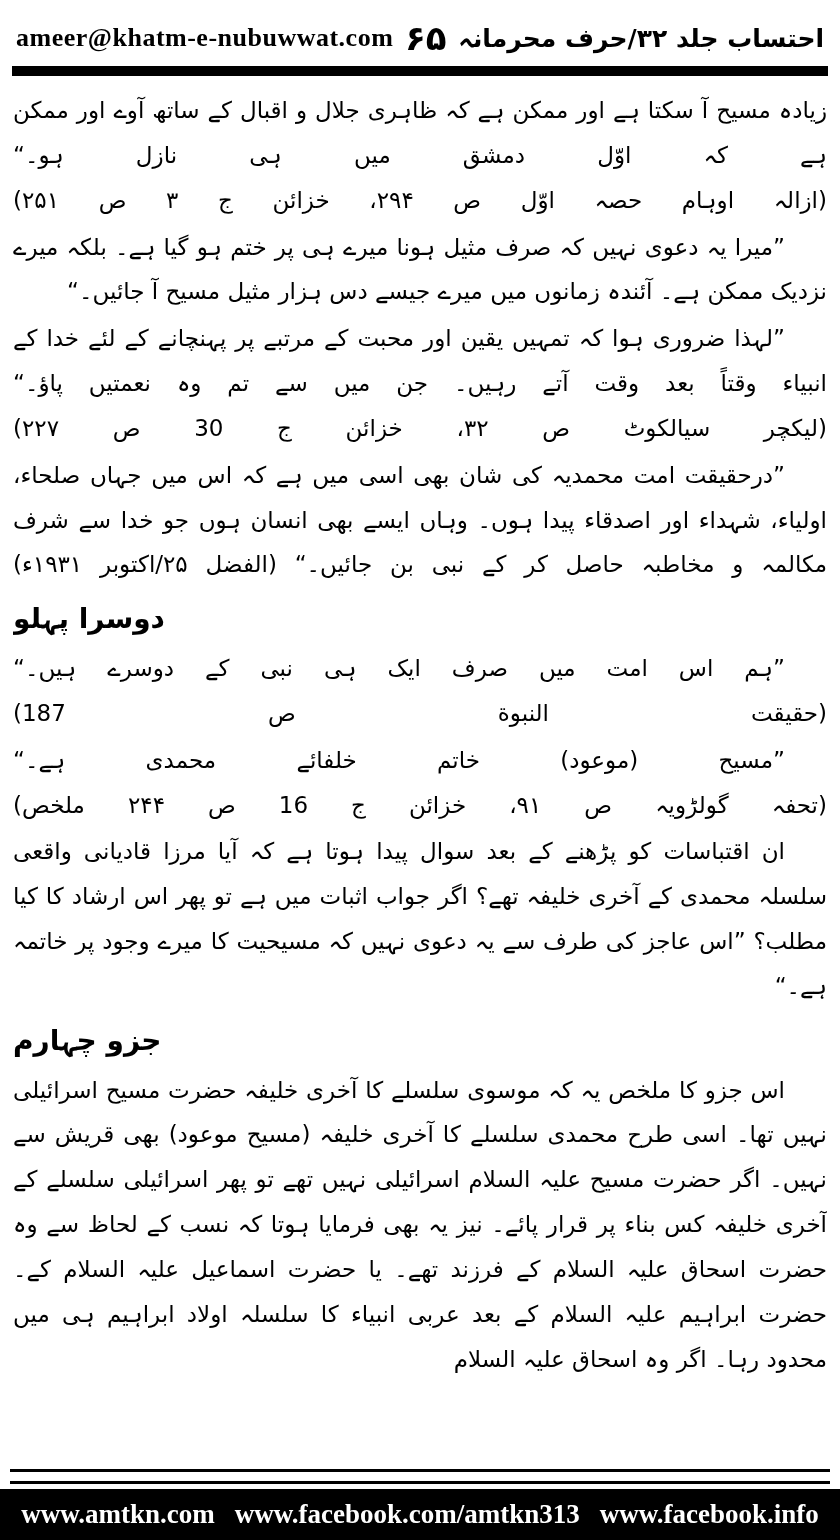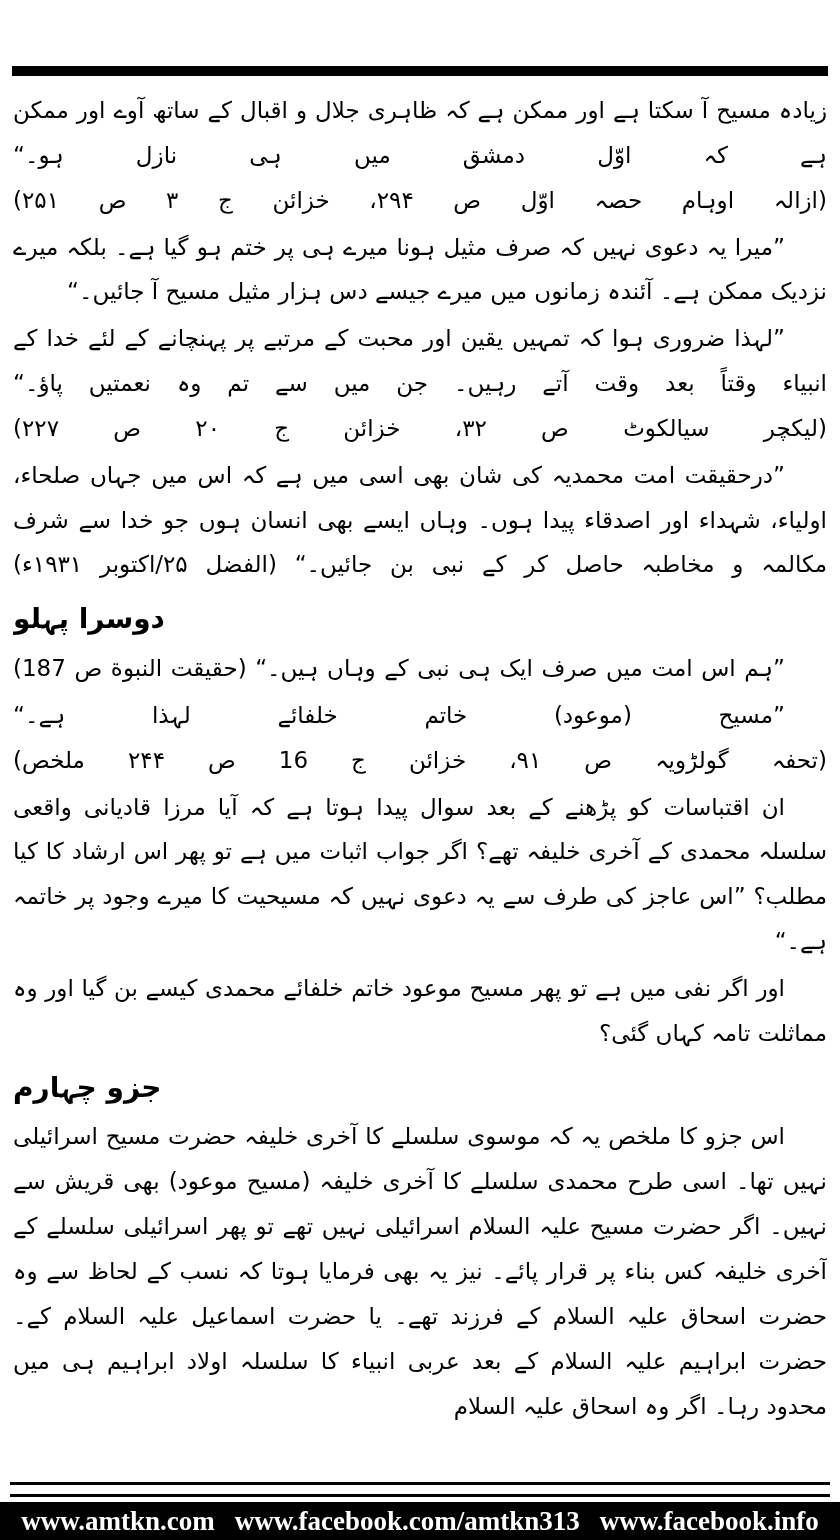--- a/index.html
+++ b/index.html
@@ -55,44 +55,48 @@
   }
   
   .footer{
     position:absolute;left:0;right:0;bottom:0;
   }
   .footer-rules{
     margin:0 10px 5px 10px;height:9px;
     border-top:3px solid #000;border-bottom:3px solid #000;
   }
   .footer-bar{
-    height:38px;background:#000;color:#fff;
+    height:51px;background:#000;color:#fff;
     display:flex;align-items:center;justify-content:center;gap:20px;
     font-family:"Liberation Serif",serif;
     font-weight:bold;font-size:27px;
   }
 </style>
 </head>
 <body>
 
 <div class="page">
 
+  <div class="header">
+    <span class="header-email">ameer@khatm-e-nubuwwat.com</span>
+    <span class="header-pagenum">۶۵</span>
+    <span class="header-title">احتساب جلد ۳۲/حرف محرمانہ</span>
+  </div>
 
   <div class="header-rule"></div>
 
   <div class="content">
       <div class="para cite-justify"><span class="ptext">زیادہ مسیح آ سکتا ہے اور ممکن ہے کہ ظاہری جلال و اقبال کے ساتھ آوے اور ممکن ہے کہ اوّل دمشق میں ہی نازل ہو۔“</span> <span class="cite">(ازالہ اوہام حصہ اوّل ص ۲۹۴، خزائن ج ۳ ص ۲۵۱)</span></div>
       <div class="para indent"><span class="ptext">”میرا یہ دعوی نہیں کہ صرف مثیل ہونا میرے ہی پر ختم ہو گیا ہے۔ بلکہ میرے نزدیک ممکن ہے۔ آئندہ زمانوں میں میرے جیسے دس ہزار مثیل مسیح آ جائیں۔“</span></div>
-      <div class="para indent cite-justify"><span class="ptext">”لہذا ضروری ہوا کہ تمہیں یقین اور محبت کے مرتبے پر پہنچانے کے لئے خدا کے انبیاء وقتاً بعد وقت آتے رہیں۔ جن میں سے تم وہ نعمتیں پاؤ۔“</span> <span class="cite">(لیکچر سیالکوٹ ص ۳۲، خزائن ج ۲۰ ص ۲۲۷)</span></div>
+      <div class="para indent cite-justify"><span class="ptext">”لہذا ضروری ہوا کہ تمہیں یقین اور محبت کے مرتبے پر پہنچانے کے لئے خدا کے انبیاء وقتاً بعد وقت آتے رہیں۔ جن میں سے تم وہ نعمتیں پاؤ۔“</span> <span class="cite">(لیکچر سیالکوٹ ص ۳۲، خزائن ج 30 ص ۲۲۷)</span></div>
       <div class="para indent cite-justify"><span class="ptext">”درحقیقت امت محمدیہ کی شان بھی اسی میں ہے کہ اس میں جہاں صلحاء، اولیاء، شہداء اور اصدقاء پیدا ہوں۔ وہاں ایسے بھی انسان ہوں جو خدا سے شرف مکالمہ و مخاطبہ حاصل کر کے نبی بن جائیں۔“</span> <span class="cite">(الفضل ۲۵/اکتوبر ۱۹۳۱ء)</span></div>
       <div class="heading">دوسرا پہلو</div>
-      <div class="para indent cite-justify"><span class="ptext">”ہم اس امت میں صرف ایک ہی نبی کے وہاں ہیں۔“</span> <span class="cite">(حقیقت النبوة ص 187)</span></div>
-      <div class="para indent cite-justify"><span class="ptext">”مسیح (موعود) خاتم خلفائے لہذا ہے۔“</span> <span class="cite">(تحفہ گولڑویہ ص ۹۱، خزائن ج 16 ص ۲۴۴ ملخص)</span></div>
+      <div class="para indent cite-justify"><span class="ptext">”ہم اس امت میں صرف ایک ہی نبی کے دوسرے ہیں۔“</span> <span class="cite">(حقیقت النبوة ص 187)</span></div>
+      <div class="para indent cite-justify"><span class="ptext">”مسیح (موعود) خاتم خلفائے محمدی ہے۔“</span> <span class="cite">(تحفہ گولڑویہ ص ۹۱، خزائن ج 16 ص ۲۴۴ ملخص)</span></div>
       <div class="para indent"><span class="ptext">ان اقتباسات کو پڑھنے کے بعد سوال پیدا ہوتا ہے کہ آیا مرزا قادیانی واقعی سلسلہ محمدی کے آخری خلیفہ تھے؟ اگر جواب اثبات میں ہے تو پھر اس ارشاد کا کیا مطلب؟ ”اس عاجز کی طرف سے یہ دعوی نہیں کہ مسیحیت کا میرے وجود پر خاتمہ ہے۔“</span></div>
-      <div class="para indent"><span class="ptext">اور اگر نفی میں ہے تو پھر مسیح موعود خاتم خلفائے محمدی کیسے بن گیا اور وہ مماثلت تامہ کہاں گئی؟</span></div>
       <div class="heading">جزو چہارم</div>
       <div class="para indent"><span class="ptext">اس جزو کا ملخص یہ کہ موسوی سلسلے کا آخری خلیفہ حضرت مسیح اسرائیلی نہیں تھا۔ اسی طرح محمدی سلسلے کا آخری خلیفہ (مسیح موعود) بھی قریش سے نہیں۔ اگر حضرت مسیح علیہ السلام اسرائیلی نہیں تھے تو پھر اسرائیلی سلسلے کے آخری خلیفہ کس بناء پر قرار پائے۔ نیز یہ بھی فرمایا ہوتا کہ نسب کے لحاظ سے وہ حضرت اسحاق علیہ السلام کے فرزند تھے۔ یا حضرت اسماعیل علیہ السلام کے۔ حضرت ابراہیم علیہ السلام کے بعد عربی انبیاء کا سلسلہ اولاد ابراہیم ہی میں محدود رہا۔ اگر وہ اسحاق علیہ السلام</span></div>
     </div>
 
   <div class="footer">
     <div class="footer-rules"></div>
     <div class="footer-bar">
       <span>www.amtkn.com</span>
       <span>www.facebook.com/amtkn313</span>
       <span>www.facebook.info</span>

